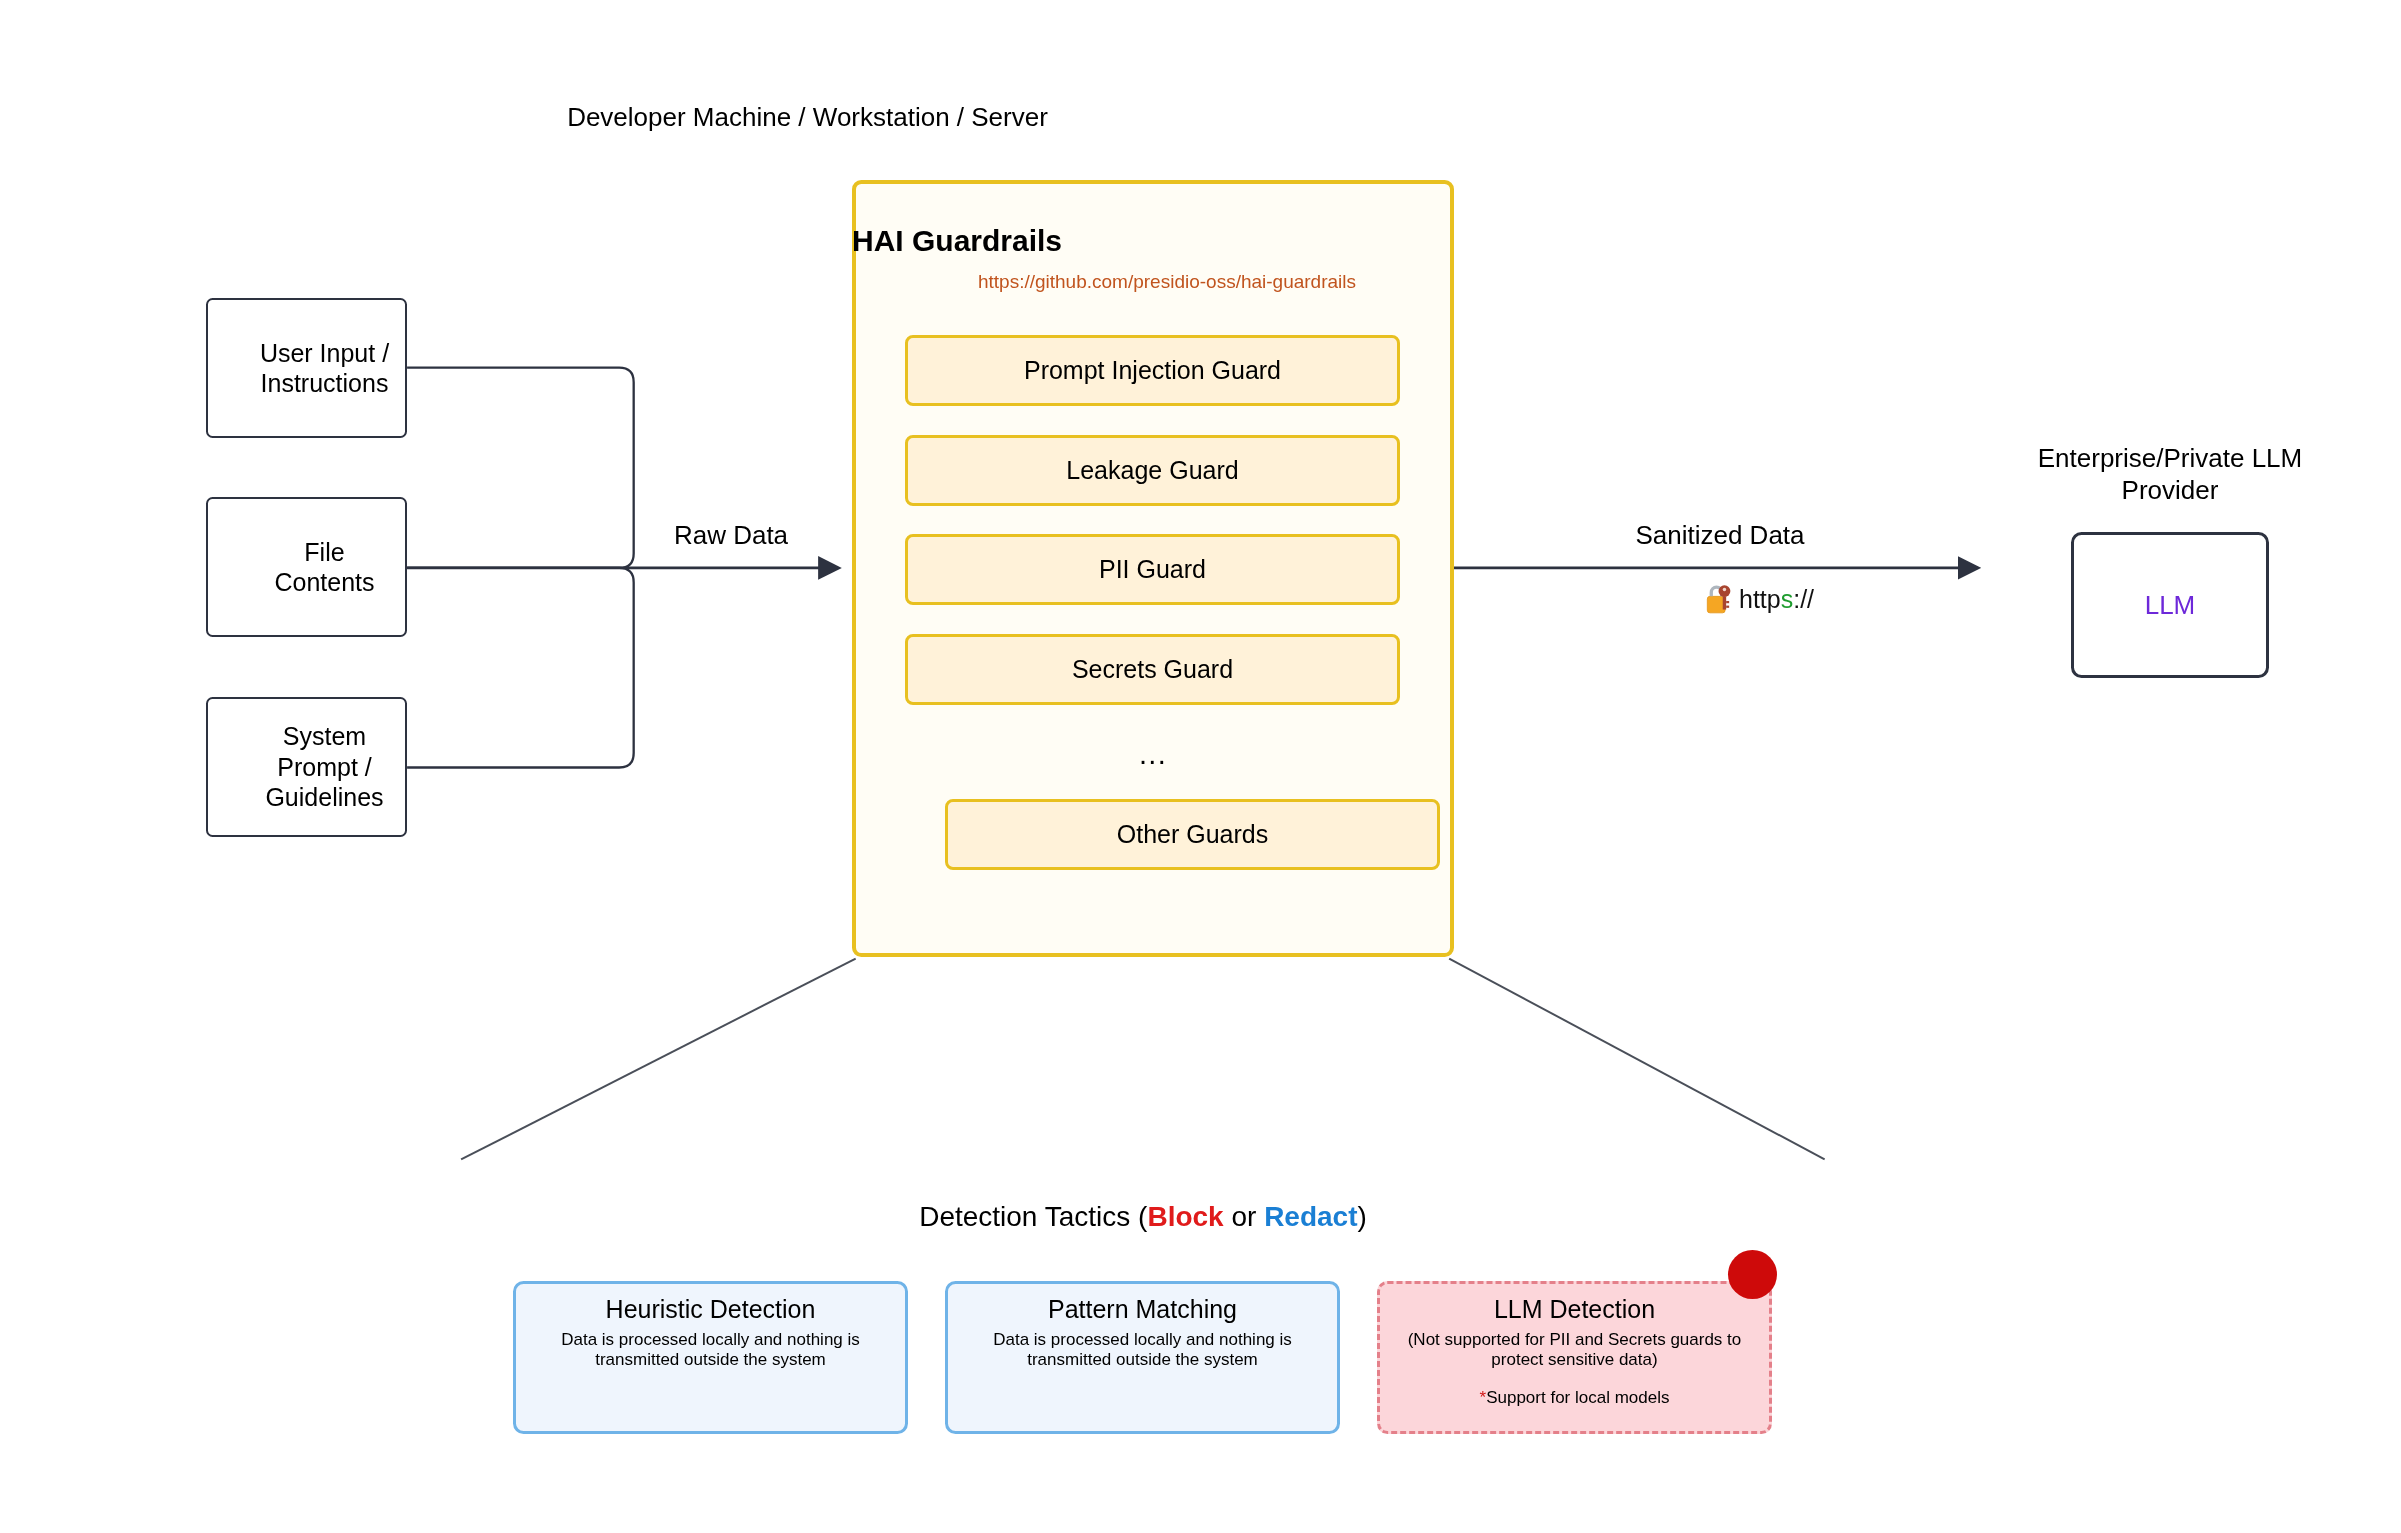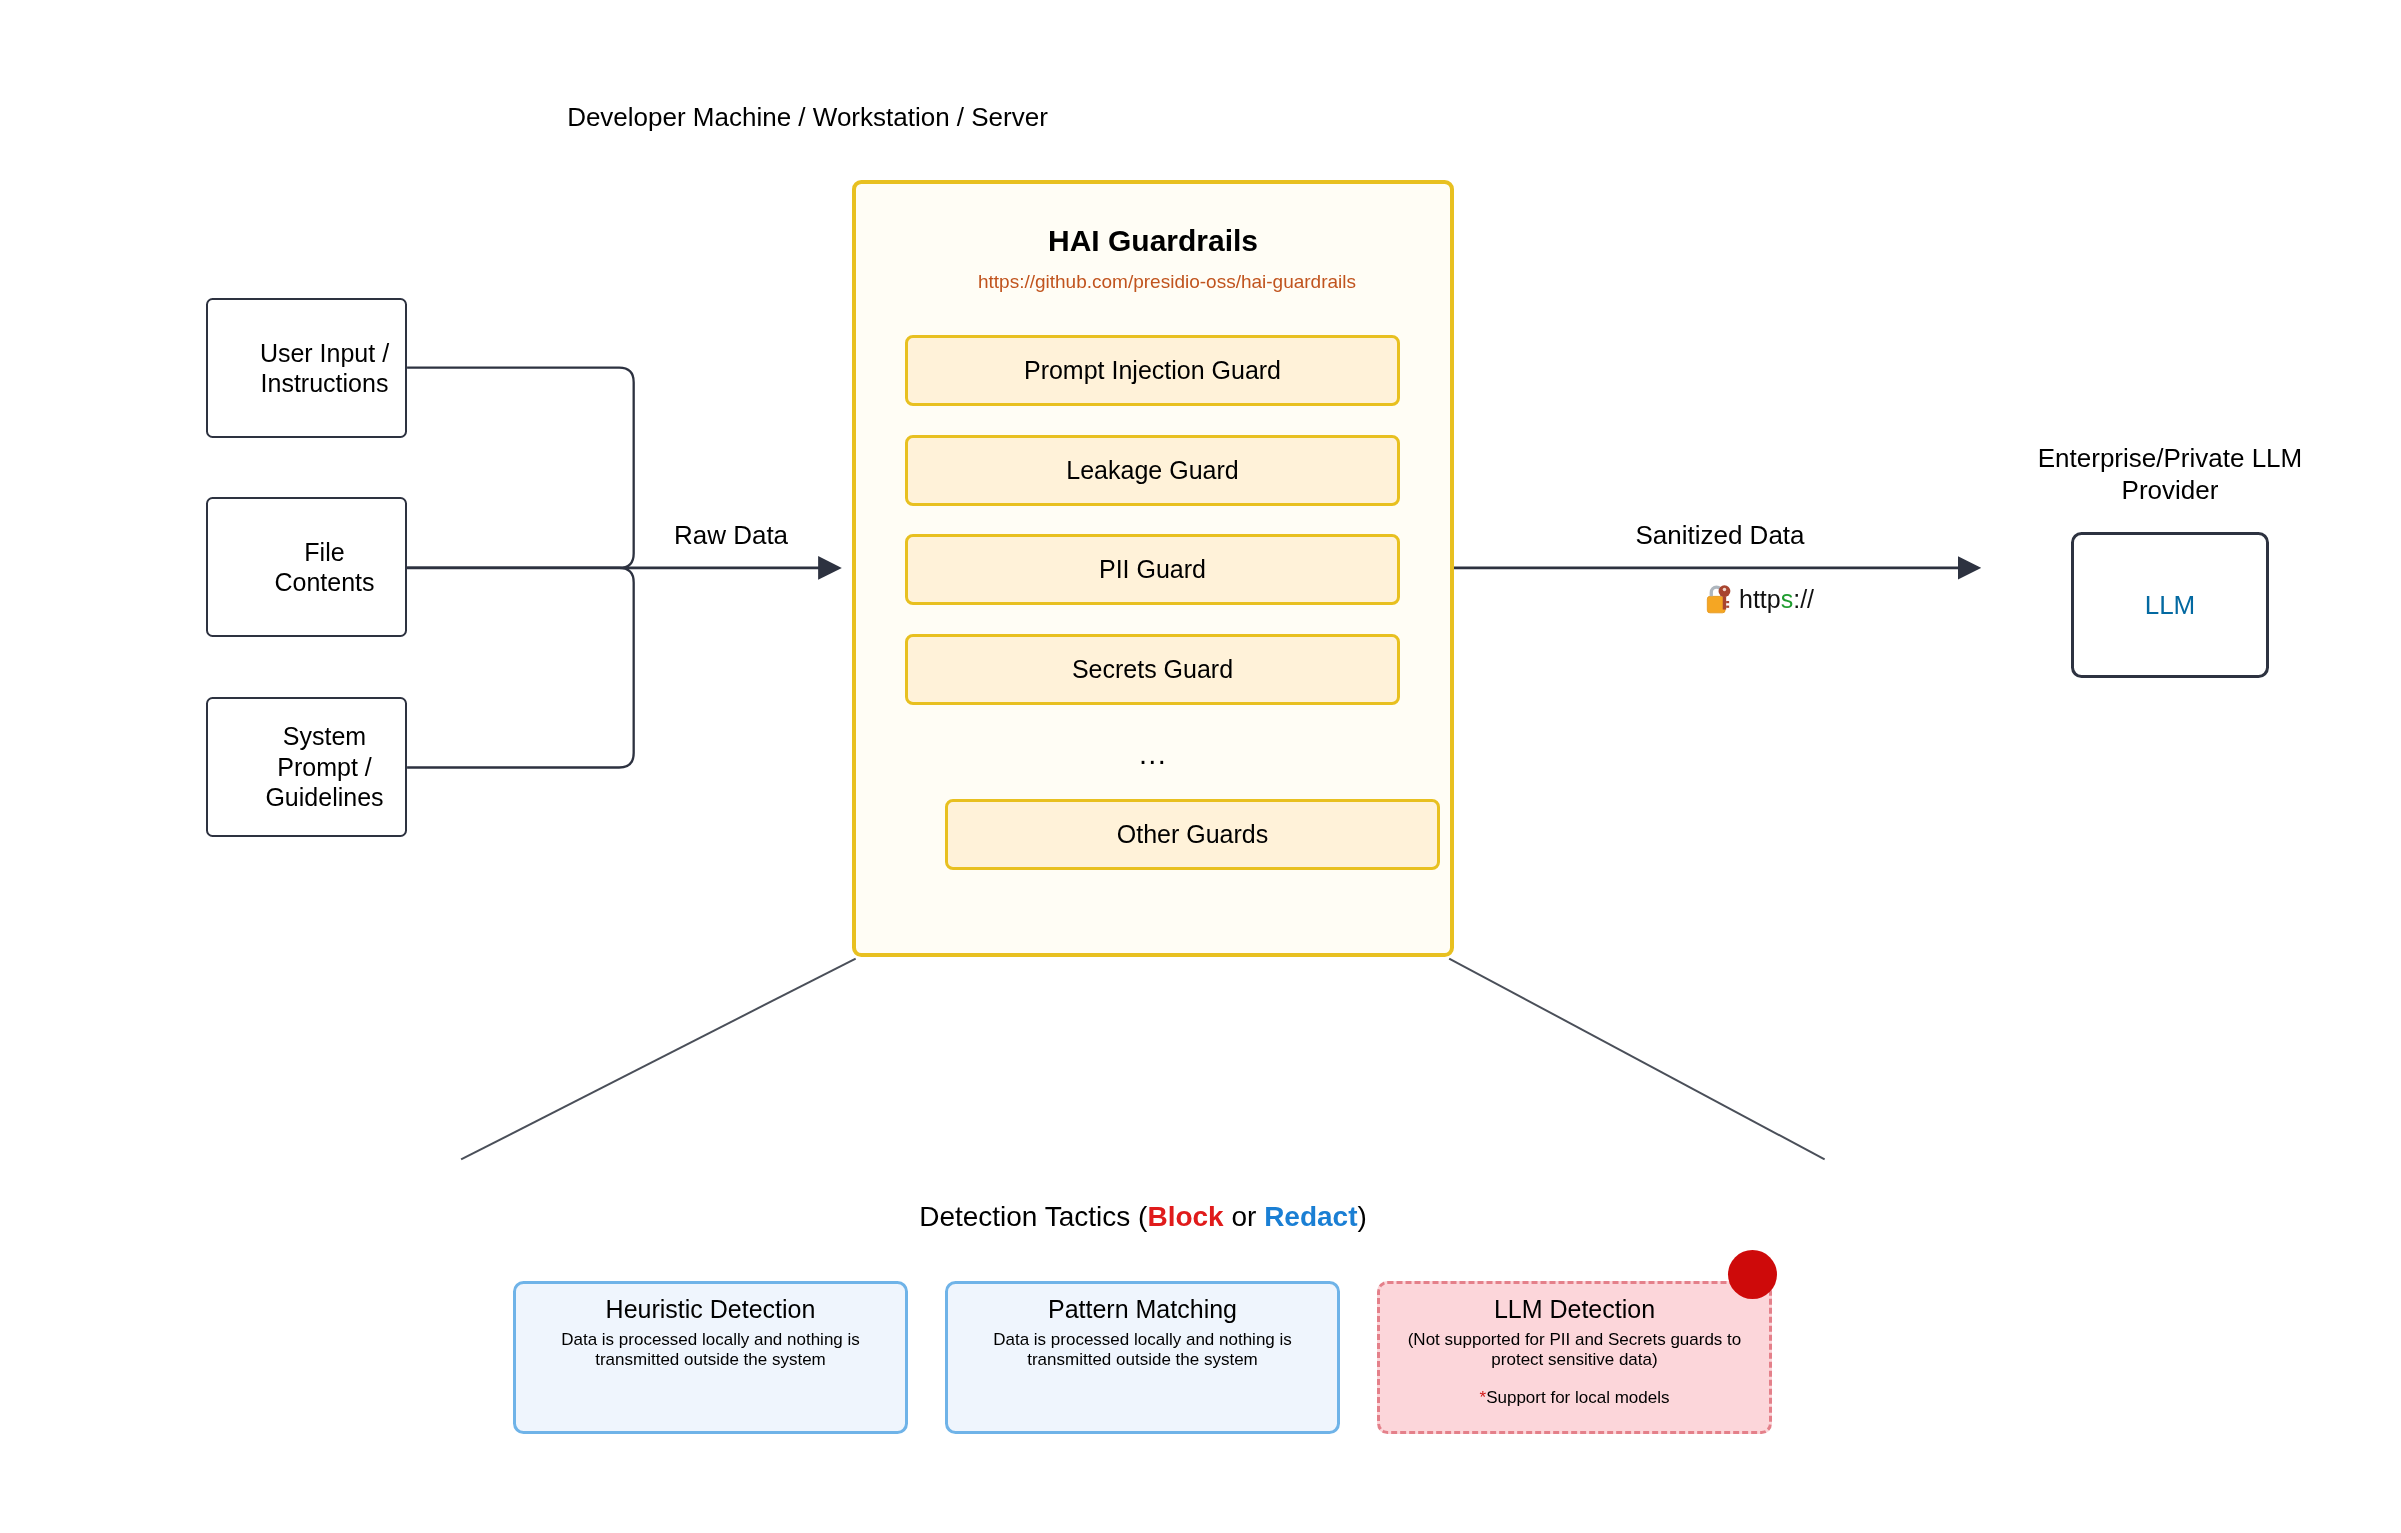--- a/index.html
+++ b/index.html
@@ -59,21 +59,21 @@
 
   
   #hai-panel {
     left: 852px; top: 180px; width: 602px; height: 777px;
     border: 4px solid #E8C020;
     border-radius: 9.2px;
     background: #FFFDF5;
   }
   #hai-title {
     left: 852px; top: 224px; width: 602px;
-    text-align: center;
+    text-align: left;
     font-size: 30px;
     font-weight: bold;
     color: #000;
   }
   #hai-url {
     left: 852px; top: 271px; width: 630px;
     text-align: center;
     font-size: 19px;
     color: #C1541E;
   }
@@ -138,21 +138,21 @@
   }
   #llm-box {
     left: 2071px; top: 532px; width: 198px; height: 146px;
     border: 3.3px solid #2d3240;
     border-radius: 10.5px;
     background: #ffffff;
     display: flex;
     align-items: center;
     justify-content: center;
     font-size: 26px;
-    color: #0369a1;
+    color: #6d28d9;
   }
 
   
   #detection-panel {
     left: 456px; top: 1161px; width: 1374px; height: 336px;
   }
   #detection-title {
     left: 456px; top: 1201px; width: 1374px;
     text-align: center;
     font-size: 28px;

